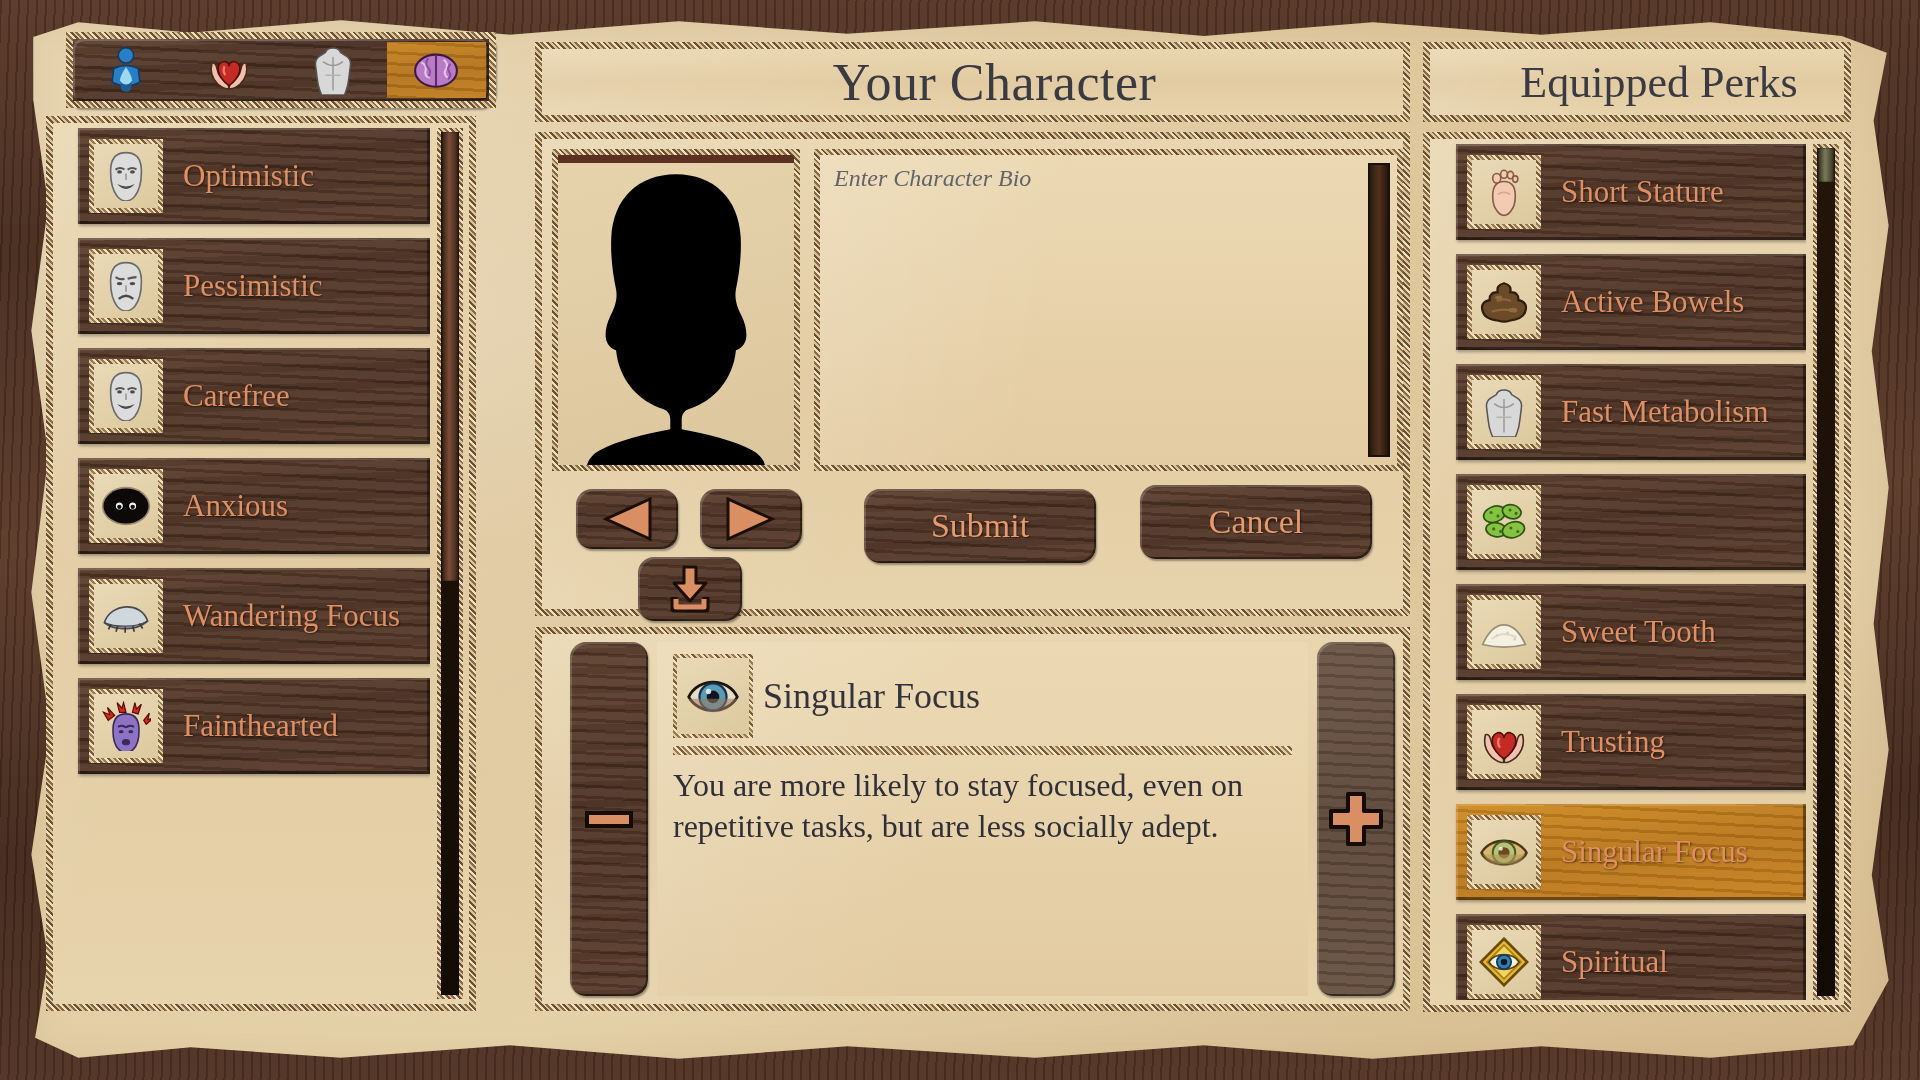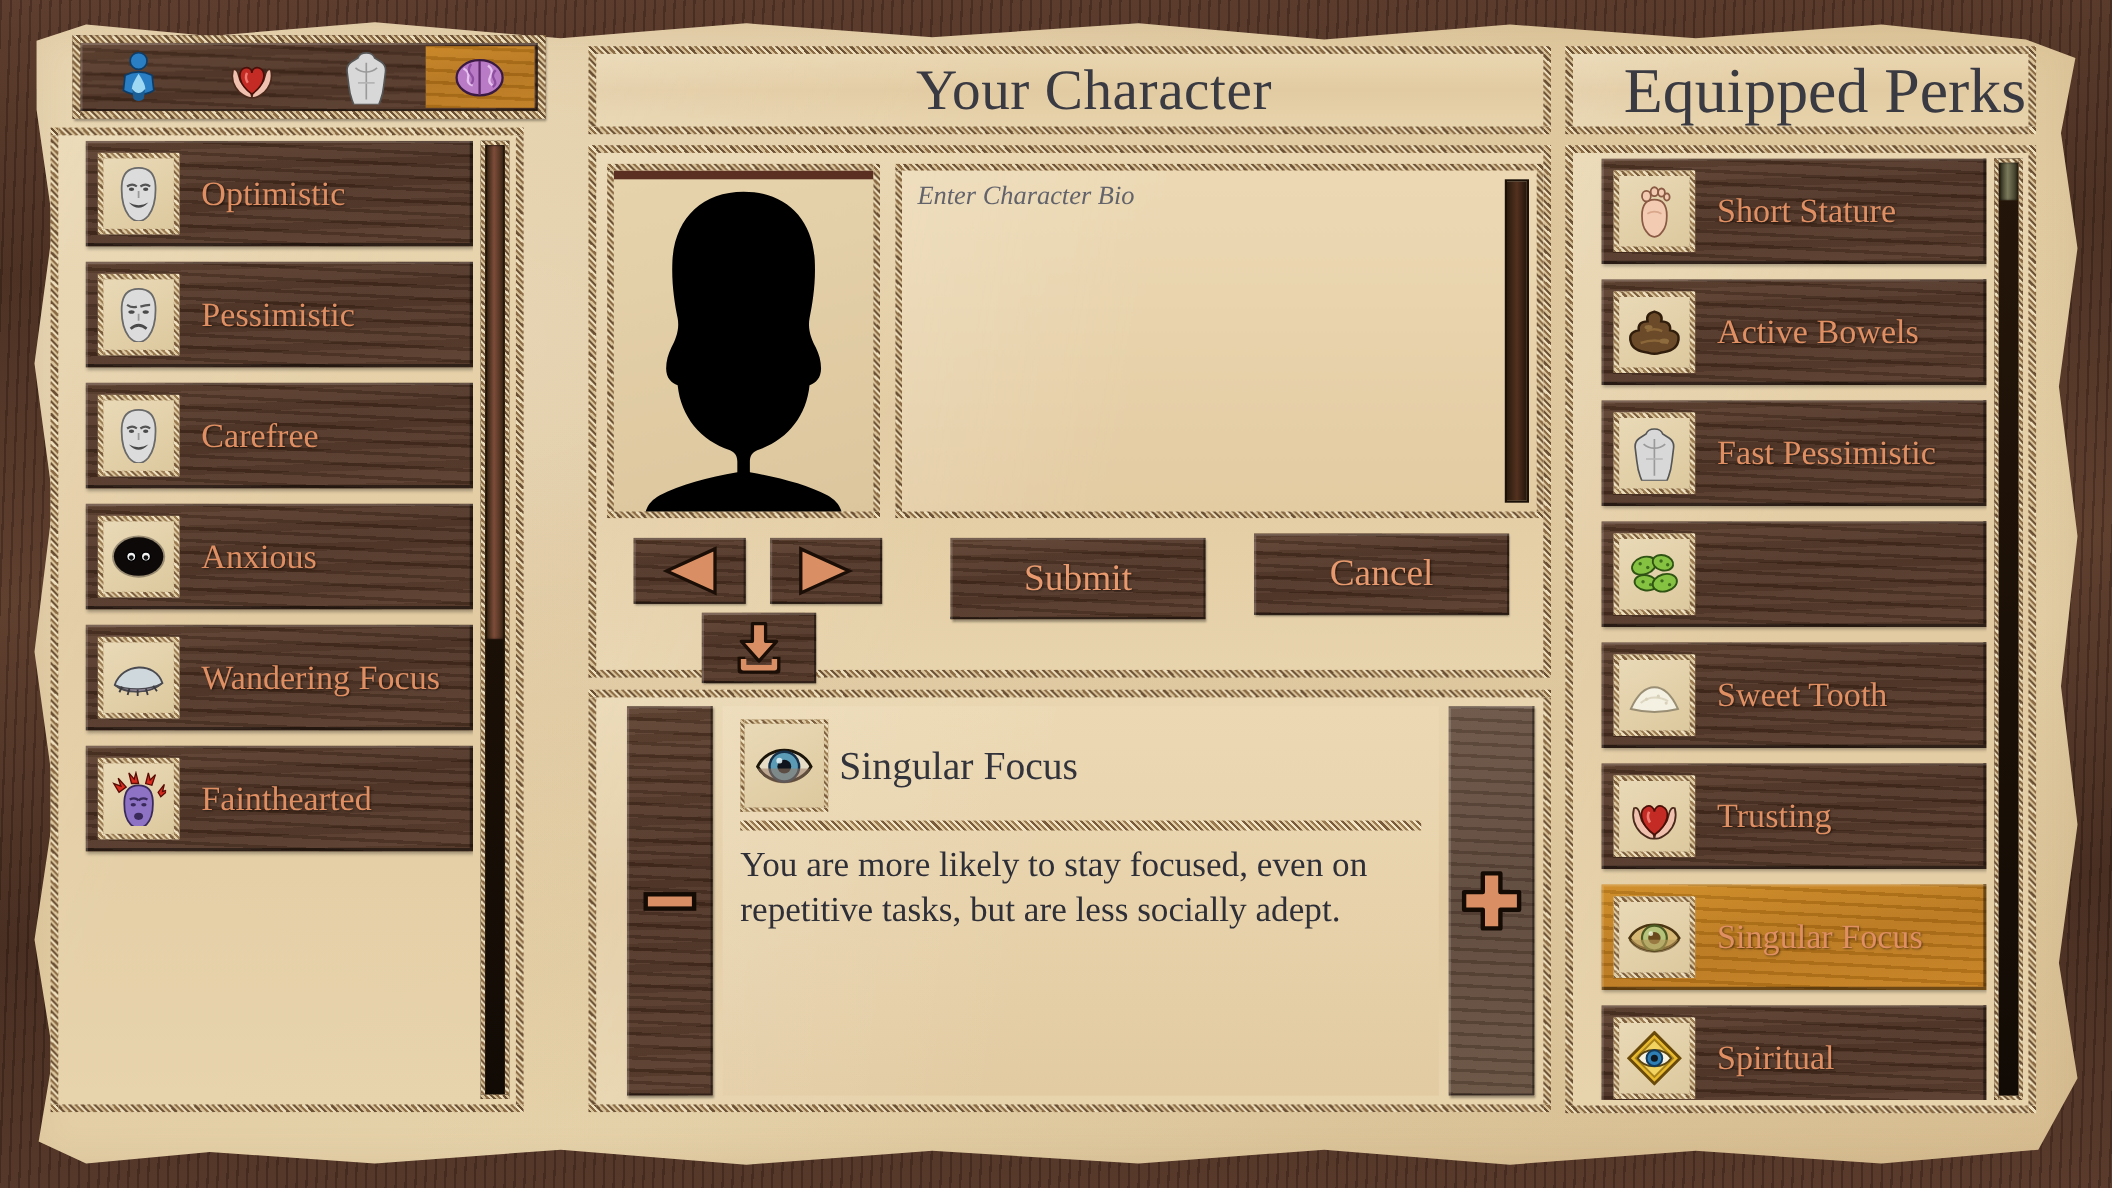--- a/index.html
+++ b/index.html
@@ -58,20 +58,21 @@
   .wood-lite {
     background:
       repeating-linear-gradient(3deg, rgba(0,0,0,.10) 0 3px, rgba(255,255,255,.05) 3px 11px),
       linear-gradient(172deg, #6a5344 0%, #5b4538 50%, #66503f 100%);
   }
   .bevel {
     box-shadow:
       inset 2px 2px 0 rgba(255,255,255,.17),
       inset -2px -2px 0 rgba(0,0,0,.42),
       1px 2px 2px rgba(0,0,0,.35);
+    border-radius: 16px;
   }
 
   
   #tabbar {
     position: absolute; left: 46px; top: 32px;
     width: 430px; height: 76px;
     padding: 3px;
   }
   #tabbar .inner { display: flex; height: 100%; gap: 4px; }
   .tab {
@@ -234,21 +235,21 @@
         #7a5c3b 0 2px, #e2cfa8 2px 4px, #9a7a50 4px 6px, #f3e6c6 6px 8px);
   }
   .ddesc { font-size: 32px; line-height: 1.28; color: #2f2f38; }
 
   
   #perk-title {
     position: absolute; left: 1423px; top: 42px;
     width: 428px; height: 80px;
     display: flex; align-items: center; justify-content: center;
   }
-  #perk-title .t { font-size: 58px; color: #3a3a42; }
+  #perk-title .t { font-size: 44px; color: #3a3a42; }
 
   #rightlist {
     position: absolute; left: 1423px; top: 132px;
     width: 428px; height: 880px;
     padding: 5px 5px 5px 6px;
     display: flex;
   }
   #rightlist .rows { flex: 1 1 auto; overflow: hidden; }
 </style>
 </head>
@@ -503,21 +504,21 @@
         </div>
         <div class="row wood">
           <div class="icobox">
             <svg viewBox="0 0 52 66">
               <path d="M26 4 q8 0 10 6 l8 5 q6 4 5 12 l-2 16 q-1 10 -4 18 l-2 5 h-30 l-2-5 q-3-8 -4-18 l-2-16 q-1-8 5-12 l8-5 q2-6 10-6z" fill="#d8d8d8" stroke="#555" stroke-width="2"></path>
               <path d="M26 16 v44" stroke="#9a9a9a" stroke-width="2"></path>
               <path d="M13 22 q6 5 13 5 q7 0 13-5" stroke="#9a9a9a" stroke-width="2" fill="none"></path>
               <path d="M16 40 h20" stroke="#b4b4b4" stroke-width="2"></path>
             </svg>
           </div>
-          <div class="row-label">Fast Pessimistic</div>
+          <div class="row-label">Fast Metabolism</div>
         </div>
         <div class="row wood">
           <div class="icobox">
             <svg viewBox="0 0 58 54">
               <g fill="#86c241" stroke="#2f5313" stroke-width="2">
                 <ellipse cx="18" cy="18" rx="13" ry="9" transform="rotate(-20 18 18)"></ellipse>
                 <ellipse cx="38" cy="15" rx="11" ry="8" transform="rotate(15 38 15)"></ellipse>
                 <ellipse cx="20" cy="36" rx="12" ry="8" transform="rotate(10 20 36)"></ellipse>
                 <ellipse cx="40" cy="36" rx="13" ry="9" transform="rotate(-15 40 36)"></ellipse>
               </g>

